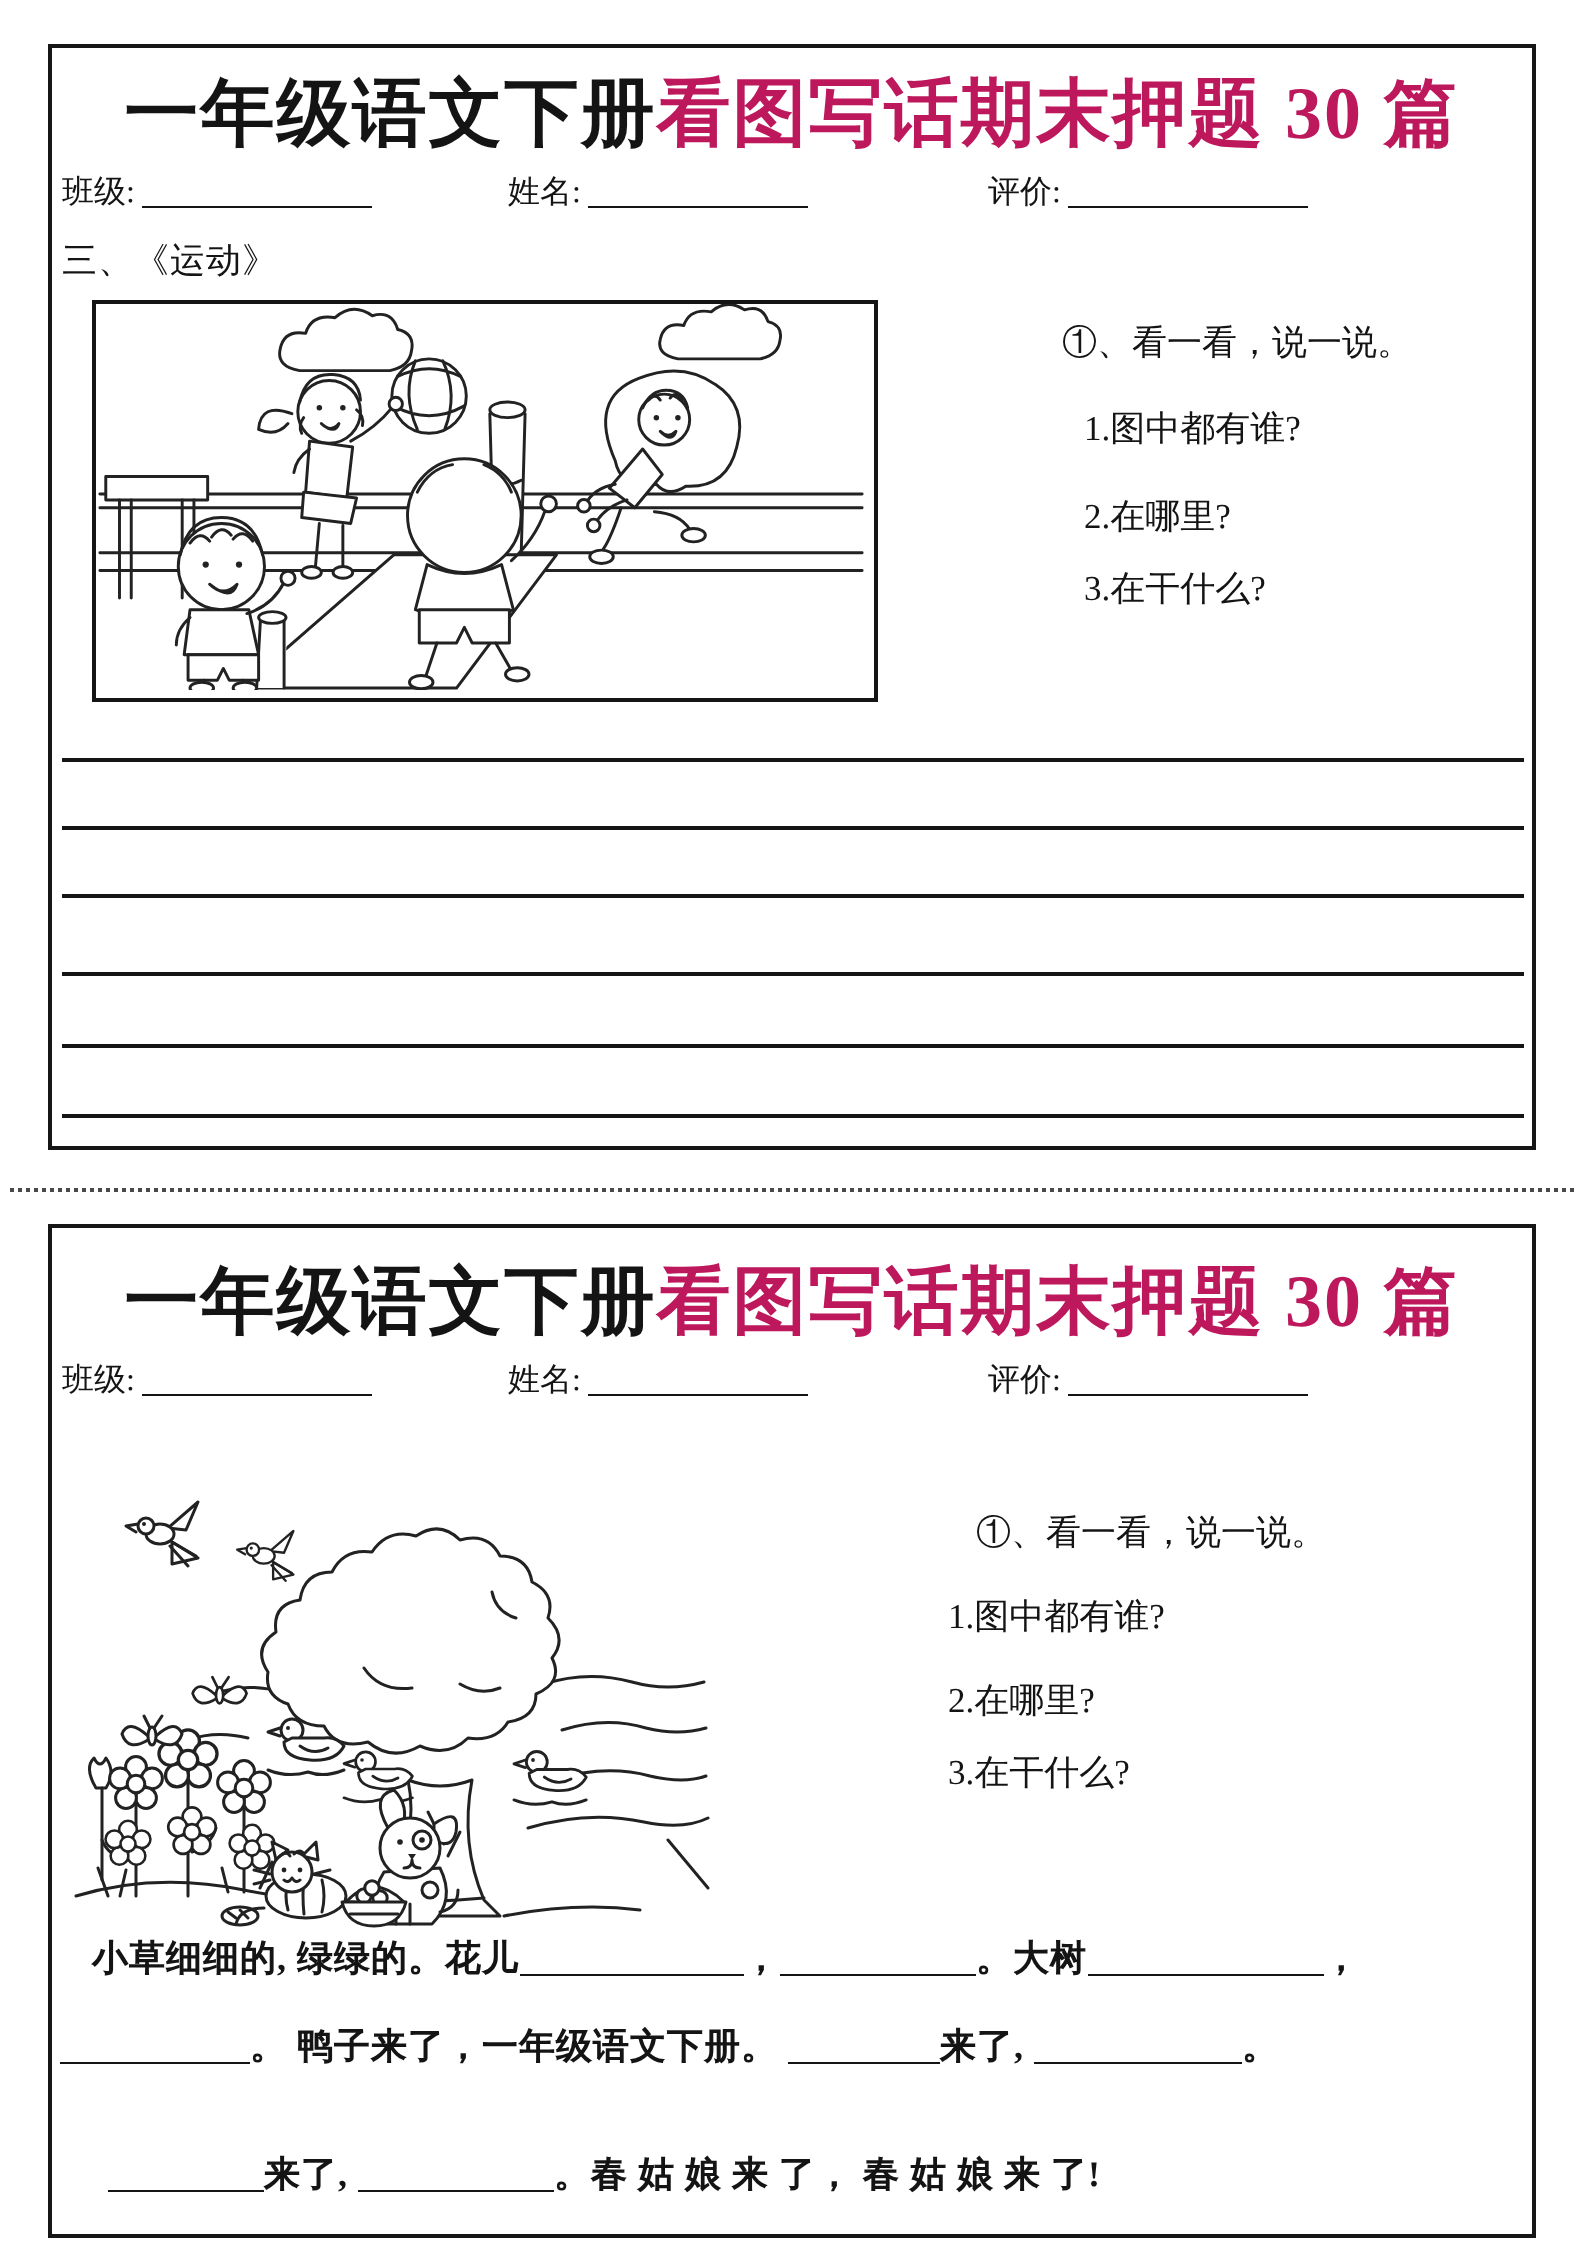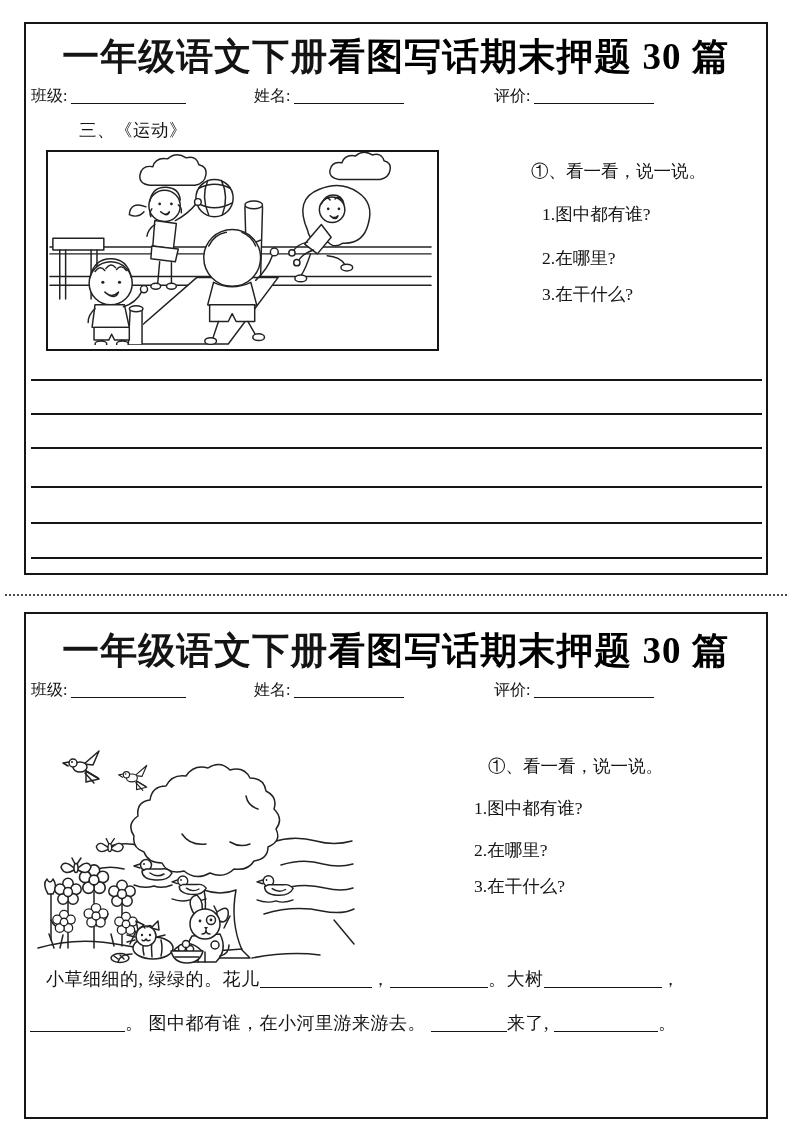--- a/index.html
+++ b/index.html
@@ -3,30 +3,30 @@
 <meta charset="utf-8">
 <style>
   html,body{margin:0;padding:0;background:#fff;}
   .sheet{position:relative;width:793px;height:1121px;background:#fff;overflow:hidden;
          font-family:"Liberation Serif","DejaVu Serif",serif;color:#141414;}
   .page{position:absolute;left:24px;width:740px;border:2.5px solid #161616;background:#fff;}
   .p1{top:22px;height:549px;}
   .p2{top:612px;height:503px;}
   .title{position:absolute;left:0;right:0;top:8px;text-align:center;font-weight:bold;
          font-size:37px;letter-spacing:1px;white-space:nowrap;}
-  .title .red{color:#000000;}
+  .title .red{color:#be185d;}
   .fgroup{position:absolute;white-space:nowrap;font-size:16px;}
   .blank{display:inline-block;border-bottom:1.6px solid #141414;height:15px;vertical-align:-3px;}
-  .sec{position:absolute;left:5px;font-size:17.5px;letter-spacing:.5px;margin-left:48px;}
+  .sec{position:absolute;left:5px;font-size:17.5px;letter-spacing:.5px;}
   .illu-box{position:absolute;left:20px;top:126px;width:389px;height:197px;border:2px solid #151515;background:#fff;}
   .illu-free{position:absolute;left:8px;top:130px;width:325px;height:222px;}
   .q{position:absolute;font-size:17.5px;white-space:nowrap;}
   .wline{position:absolute;left:5px;right:4px;border-top:2px solid #151515;height:0;}
   .dotsep{position:absolute;left:5px;top:594px;width:782px;border-top:2px dotted #4a4a4a;height:0;}
-  .fl{position:absolute;font-size:18px;white-space:nowrap;letter-spacing:.5px;}
+  .fl{position:absolute;font-size:18px;white-space:nowrap;letter-spacing:.5px;font-weight:bold;}
   svg .ln{fill:none;stroke:#222;stroke-width:1.5;stroke-linecap:round;stroke-linejoin:round;}
   svg .fw{fill:#fff;stroke:#222;stroke-width:1.5;stroke-linecap:round;stroke-linejoin:round;}
 </style>
 </head>
 <body>
 
 <div class="sheet">
 
   <div class="page p1">
     <div class="title"><span>一年级语文下册</span><span class="red">看图写话期末押题 30 篇</span></div>
@@ -296,17 +296,18 @@
       </svg>
     </div>
 
     <div class="q" style="left:462px;top:140px">①、看一看，说一说。</div>
     <div class="q" style="left:448px;top:182px">1.图中都有谁?</div>
     <div class="q" style="left:448px;top:224px">2.在哪里?</div>
     <div class="q" style="left:448px;top:260px">3.在干什么?</div>
 
     <div class="fl" style="left:20px;top:353px"><span>小草细细的, 绿绿的。花儿</span><span class="blank" style="width:112px"></span><span>，</span><span class="blank" style="width:98px"></span><span>。大树</span><span class="blank" style="width:118px"></span><span>，</span></div>
 
-    <div class="fl" style="left:4px;top:397px"><span class="blank" style="width:95px"></span><span>。 图中都有谁，在小河里游来游去。</span> <span class="blank" style="width:76px"></span><span>来了,</span> <span class="blank" style="width:104px"></span><span>。</span></div>
-
+    <div class="fl" style="left:4px;top:397px"><span class="blank" style="width:95px"></span><span>。 鸭子来了，一年级语文下册。</span> <span class="blank" style="width:76px"></span><span>来了,</span> <span class="blank" style="width:104px"></span><span>。</span></div>
+
+    <div class="fl" style="left:28px;top:461px"><span class="blank" style="width:78px"></span><span>来了,</span> <span class="blank" style="width:98px"></span><span>。春 姑 娘 来 了， 春 姑 娘 来 了!</span></div>
   </div>
 
 </div>
 
 </body></html>

